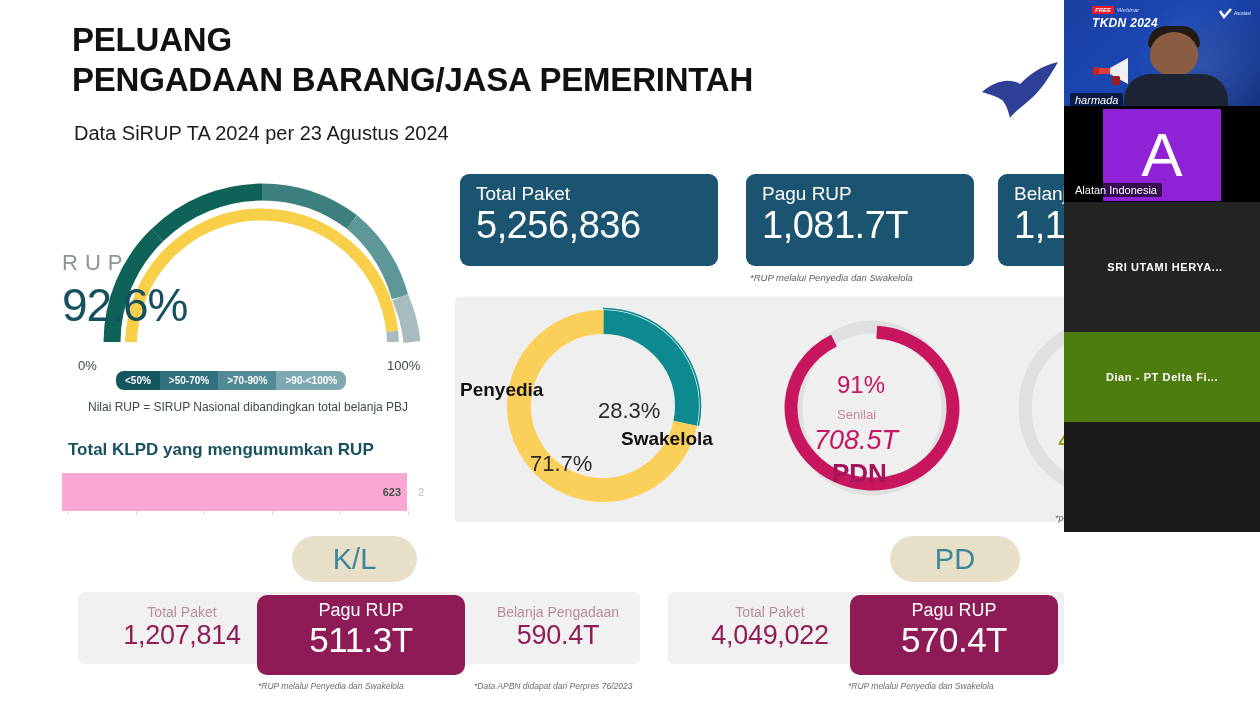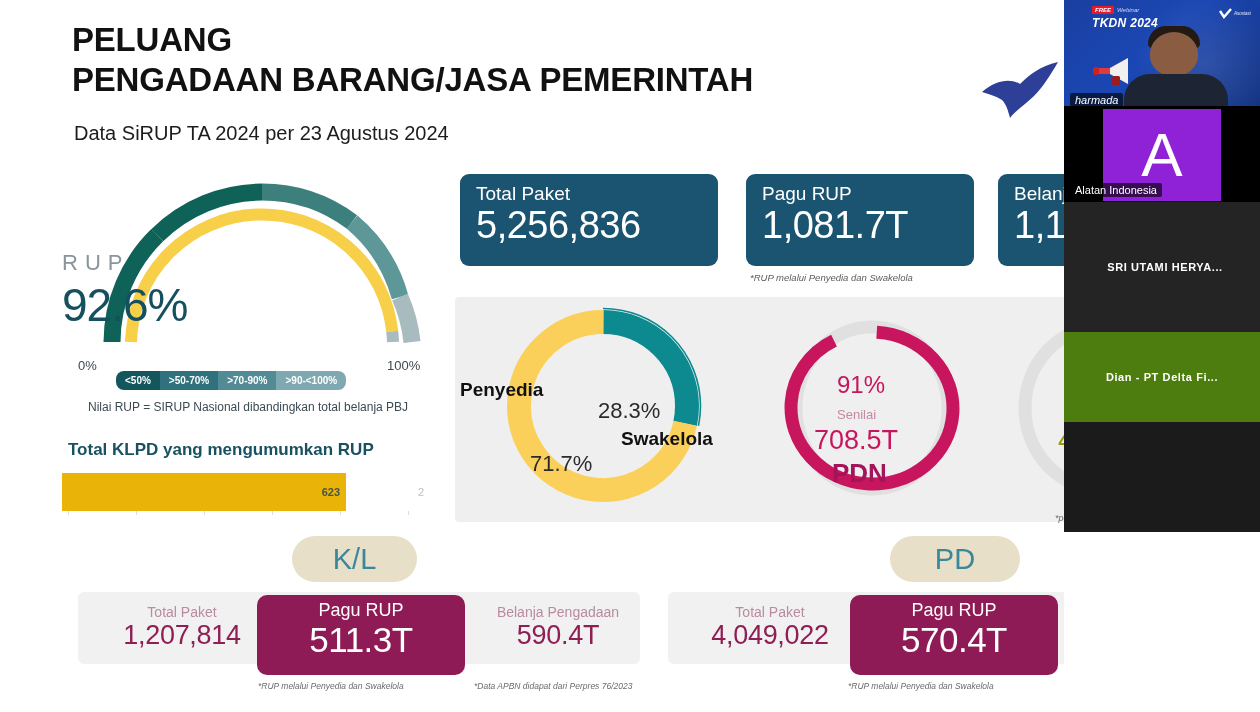--- a/index.html
+++ b/index.html
@@ -31,21 +31,21 @@
   .gauge-min { position:absolute; left:16px; top:198px; font-size:13px; color:#3b4a50; }
   .gauge-max { position:absolute; left:325px; top:198px; font-size:13px; color:#3b4a50; }
 
   .legend { position:absolute; left:116px; top:371px; display:flex; height:19px; border-radius:8px; overflow:hidden; }
   .legend div { font-size:10px; font-weight:bold; color:#fff; display:flex; align-items:center; justify-content:center; padding:0 9px; white-space:nowrap;}
 
   .gauge-note { position:absolute; left:88px; top:400px; font-size:12px; color:#3c4b52; white-space:nowrap;}
 
   .klpd-title { position:absolute; left:68px; top:440px; font-size:17px; font-weight:bold; color:#18515f; white-space:nowrap;}
   .klpd-bar-wrap { position:absolute; left:62px; top:473px; width:390px; height:42px; }
-  .klpd-bar { position:absolute; left:0; top:0; width:284px; height:38px; background:#eab308; }
+  .klpd-bar { position:absolute; left:0; top:0; width:345px; height:38px; background:#f9a8d4; }
   .klpd-bar-val { position:absolute; right:6px; top:13px; font-size:11px; font-weight:bold; color:#44554a; }
   .klpd-bar-val2 { position:absolute; left:356px; top:13px; font-size:11px; color:#b9c3bb; }
   .klpd-axis { position:absolute; left:0; top:38px; width:390px; height:4px; }
   .klpd-tick { position:absolute; top:0; width:1px; height:4px; background:#ddd; }
 
   
   .kpi { position:absolute; background:#1a5470; border-radius:9px; color:#fff; padding:9px 16px 12px 16px; }
   .kpi .k-label { font-size:19px; font-weight:400; white-space:nowrap; }
   .kpi .k-value { font-size:38px; font-weight:400; line-height:1.08; white-space:nowrap; letter-spacing:-0.5px;}
   .kpi-note { position:absolute; font-size:9.5px; font-style:italic; color:#5c5c5c; white-space:nowrap; }
@@ -209,21 +209,21 @@
         <div class="d-pct" style="left:42px; top:160px; font-size:22px;">71.7%</div>
       </div>
 
       <div class="donut" style="left:329px; top:18px;">
         <svg width="176" height="186" viewBox="0 0 176 186">
           <ellipse cx="88" cy="93" rx="76" ry="81" fill="none" stroke="#e0e0e0" stroke-width="13"></ellipse>
           <ellipse cx="88" cy="93" rx="76" ry="81" fill="none" stroke="#c7165e" stroke-width="13" stroke-dasharray="448 44" transform="rotate(-86 88 93)"></ellipse>
         </svg>
         <div class="d-pct" style="left:53px; top:56px; font-size:24px; color:#c7165e;">91%</div>
         <div class="d-pct" style="left:53px; top:92px; font-size:13px; color:#c48aa4;">Senilai</div>
-        <div class="d-pct" style="left:30px; top:110px; font-size:27px; color:#c7165e;">708.5T</div>
+        <div class="d-pct" style="left:30px; top:110px; font-size:27px; color:#c7165e;font-style:italic;">708.5T</div>
         <div class="d-lbl" style="left:48px; top:143px; font-size:26px; color:#a4145a;">PDN</div>
       </div>
 
       <div class="donut" style="left:558px; top:18px;">
         <svg width="176" height="186" viewBox="0 0 176 186">
           <ellipse cx="88" cy="93" rx="76" ry="81" fill="none" stroke="#e0e0e0" stroke-width="13"></ellipse>
           <ellipse cx="88" cy="93" rx="76" ry="81" fill="none" stroke="#9d9a10" stroke-width="13" stroke-dasharray="270 222" transform="rotate(-86 88 93)"></ellipse>
         </svg>
         
         

